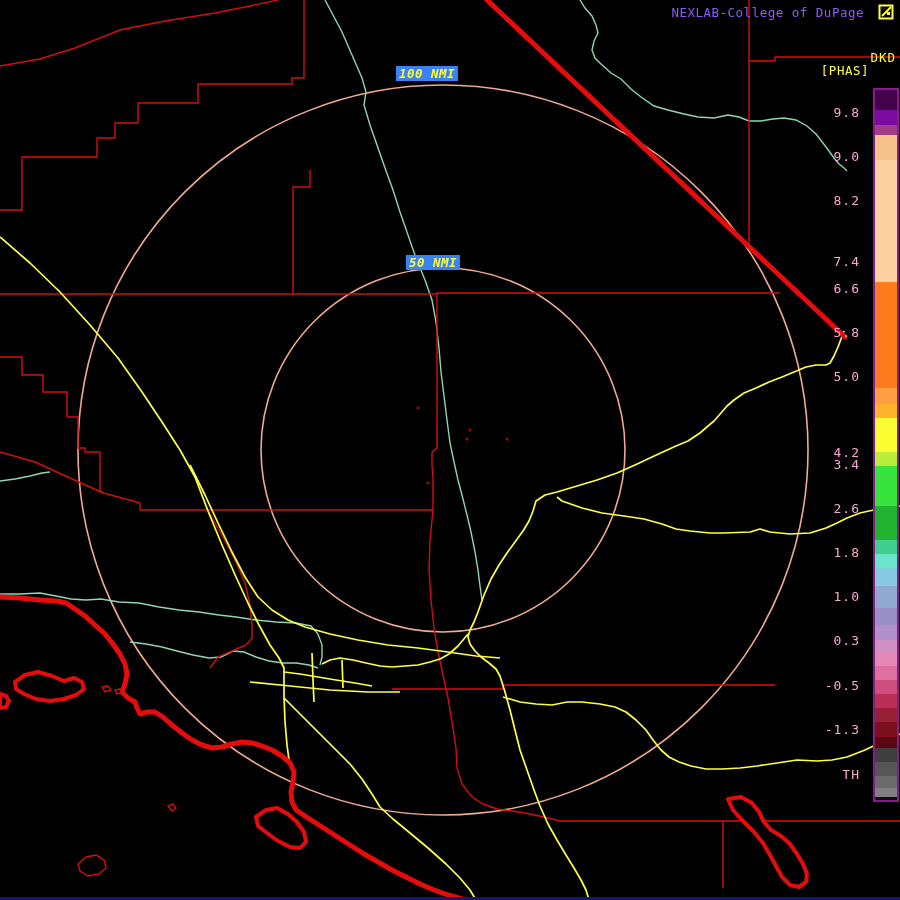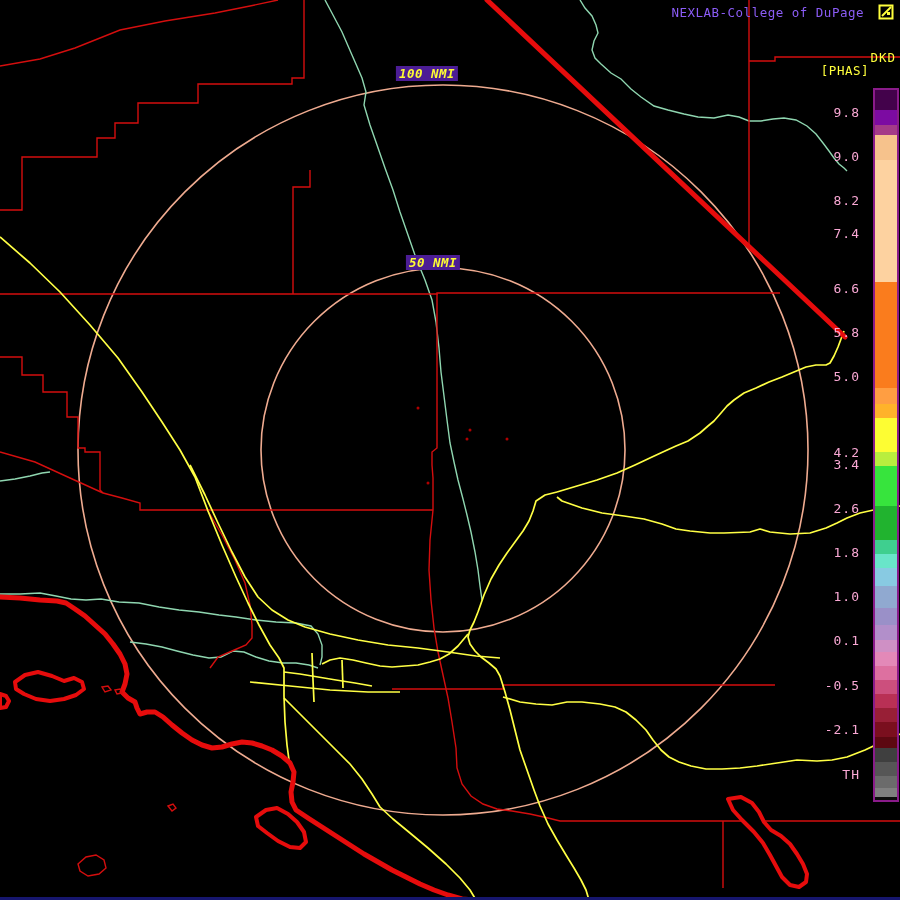--- a/index.html
+++ b/index.html
@@ -7,21 +7,21 @@
           font-family:"DejaVu Sans Mono", monospace;}
   #map-svg{position:absolute;left:0;top:0;}
   .hdr{position:absolute;top:5px;right:36px;color:#8b5cf6;font-size:12.5px;letter-spacing:.5px;white-space:pre;}
   .logo{position:absolute;top:4px;right:6px;width:16px;height:16px;}
   .prod-code{position:absolute;top:50px;right:4px;color:#ffff3c;font-size:12.5px;letter-spacing:1px;}
   .prod-units{position:absolute;top:63px;right:31px;color:#ffff3c;font-size:12.5px;letter-spacing:.5px;}
   #colorbar{position:absolute;left:873px;top:88px;width:22px;height:710px;background:#000;
             border:2px solid #8a1b8a;}
   #colorbar .seg{position:absolute;left:0;width:22px;}
   .cb-tick{position:absolute;right:40px;color:#f9a8d4;font-size:13px;letter-spacing:1px;white-space:pre;}
-  .ring-label{position:absolute;transform:translateX(-50%);background:#4c1d95;padding:0 3px;
+  .ring-label{position:absolute;transform:translateX(-50%);background:#3b82f6;padding:0 3px;
               color:#fdfd33;font-size:12.5px;font-weight:bold;font-style:italic;letter-spacing:.5px;white-space:pre;}
   .status{position:absolute;left:160px;top:879px;color:#ffd2a2;font-size:13px;letter-spacing:1.2px;white-space:pre;}
   .bottom-line{position:absolute;left:0;bottom:0;width:900px;height:3px;background:#16166e;}
 </style>
 </head>
 <body>
 
 <div id="screen">
 
   <svg id="map-svg" width="900" height="900" viewBox="0 0 900 900">
@@ -119,29 +119,29 @@
       <div class="seg" style="top: 658px; height: 14px; background: rgb(63, 63, 63);"></div>
       <div class="seg" style="top: 672px; height: 14px; background: rgb(86, 86, 86);"></div>
       <div class="seg" style="top: 686px; height: 12px; background: rgb(107, 107, 107);"></div>
       <div class="seg" style="top: 698px; height: 9px; background: rgb(128, 128, 128);"></div>
       <div class="seg" style="top: 707px; height: 3px; background: rgb(13, 13, 13);"></div>
     </div>
   <div id="cb-ticks">
       <span class="cb-tick" style="top: 105px;">9.8</span>
       <span class="cb-tick" style="top: 149px;">9.0</span>
       <span class="cb-tick" style="top: 193px;">8.2</span>
-      <span class="cb-tick" style="top: 226px;">7.4</span>
+      <span class="cb-tick" style="top: 254px;">7.4</span>
       <span class="cb-tick" style="top: 281px;">6.6</span>
       <span class="cb-tick" style="top: 325px;">5.8</span>
       <span class="cb-tick" style="top: 369px;">5.0</span>
       <span class="cb-tick" style="top: 413px; margin-top: 32px;">4.2</span>
       <span class="cb-tick" style="top: 457px;">3.4</span>
       <span class="cb-tick" style="top: 501px; margin-left: 12px;">2.6</span>
       <span class="cb-tick" style="top: 545px;">1.8</span>
       <span class="cb-tick" style="top: 589px;">1.0</span>
-      <span class="cb-tick" style="top: 633px;">0.1</span>
+      <span class="cb-tick" style="top: 633px;">0.3</span>
       <span class="cb-tick" style="top: 678px;">-0.5</span>
-      <span class="cb-tick" style="top: 722px;">-2.1</span>
+      <span class="cb-tick" style="top: 722px;">-1.3</span>
       <span class="cb-tick" style="top: 767px;">TH</span>
     </div>
 
   <div class="bottom-line"></div>
 </div>
 
 </body></html>

